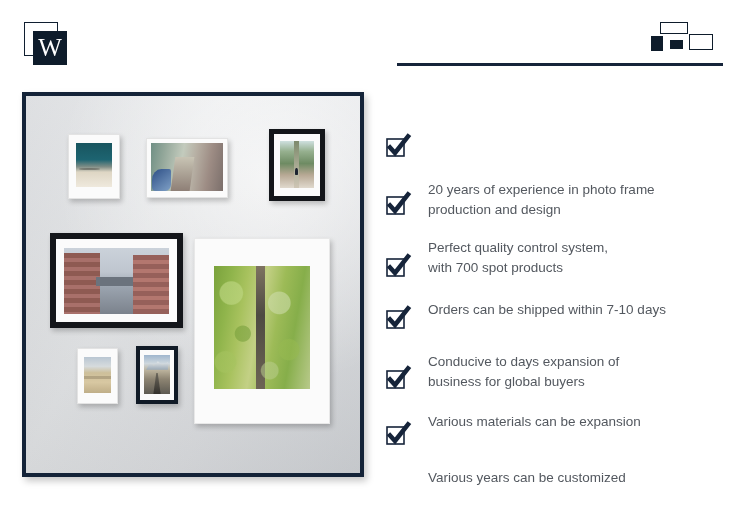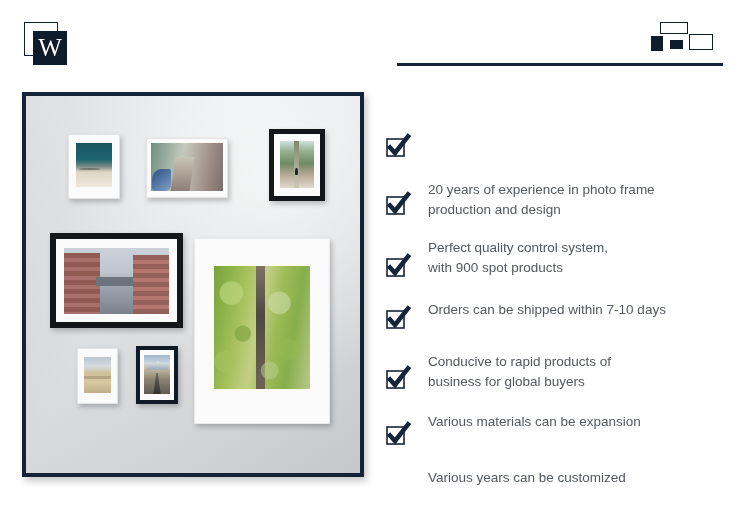--- a/index.html
+++ b/index.html
@@ -358,41 +358,41 @@
     </div>
 
     <div class="check-item" style="top:64px;">
       <span class="check-box-wrap">
         <svg width="26" height="24" viewBox="0 0 26 24">
           <rect x="1" y="5" width="17" height="17" fill="none" stroke="#16243a" stroke-width="1.6"></rect>
           <path d="M4 13.5 L9 19 L22 2.5" fill="none" stroke="#16243a" stroke-width="4.6" stroke-linecap="square" stroke-linejoin="miter"></path>
         </svg>
       </span>
       <span class="check-text">Perfect quality control system,
-with 900 spot products</span>
+with 700 spot products</span>
     </div>
 
     <div class="check-item" style="top:126px;">
       <span class="check-box-wrap">
         <svg width="26" height="24" viewBox="0 0 26 24">
           <rect x="1" y="5" width="17" height="17" fill="none" stroke="#16243a" stroke-width="1.6"></rect>
           <path d="M4 13.5 L9 19 L22 2.5" fill="none" stroke="#16243a" stroke-width="4.6" stroke-linecap="square" stroke-linejoin="miter"></path>
         </svg>
       </span>
       <span class="check-text">Orders can be shipped within 7-10 days</span>
     </div>
 
     <div class="check-item" style="top:178px;">
       <span class="check-box-wrap">
         <svg width="26" height="24" viewBox="0 0 26 24">
           <rect x="1" y="5" width="17" height="17" fill="none" stroke="#16243a" stroke-width="1.6"></rect>
           <path d="M4 13.5 L9 19 L22 2.5" fill="none" stroke="#16243a" stroke-width="4.6" stroke-linecap="square" stroke-linejoin="miter"></path>
         </svg>
       </span>
-      <span class="check-text">Conducive to rapid products of
+      <span class="check-text">Conducive to days expansion of
 business for global buyers</span>
     </div>
 
     <div class="check-item" style="top:238px;">
       <span class="check-box-wrap">
         <svg width="26" height="24" viewBox="0 0 26 24">
           <rect x="1" y="5" width="17" height="17" fill="none" stroke="#16243a" stroke-width="1.6"></rect>
           <path d="M4 13.5 L9 19 L22 2.5" fill="none" stroke="#16243a" stroke-width="4.6" stroke-linecap="square" stroke-linejoin="miter"></path>
         </svg>
       </span>

